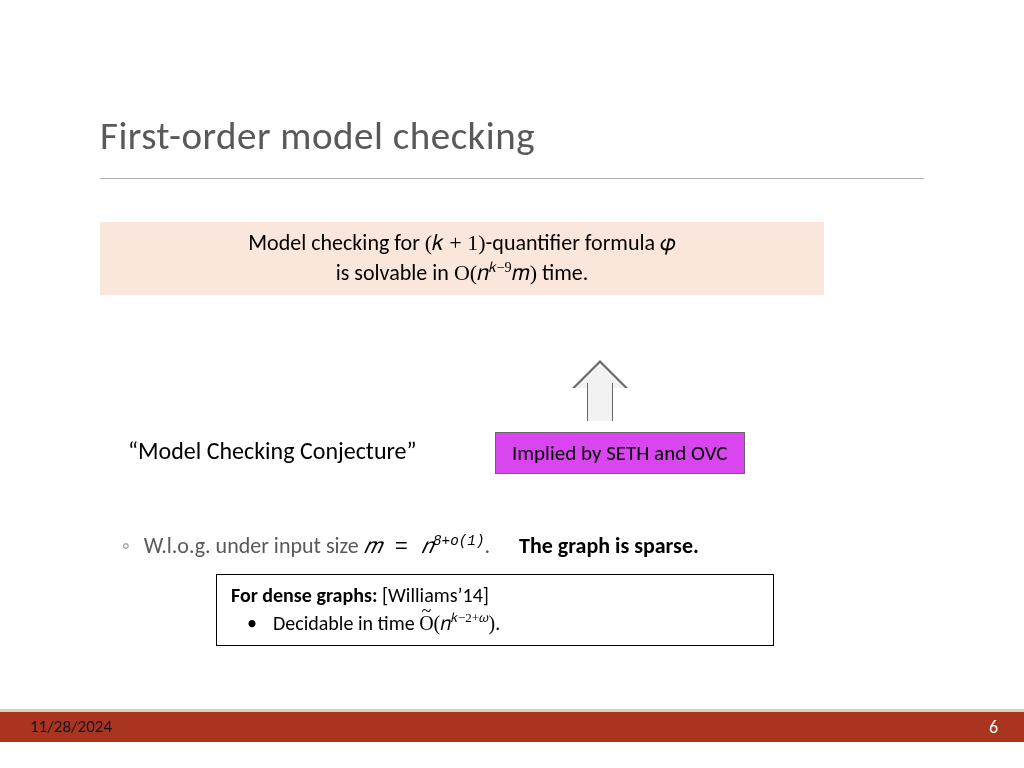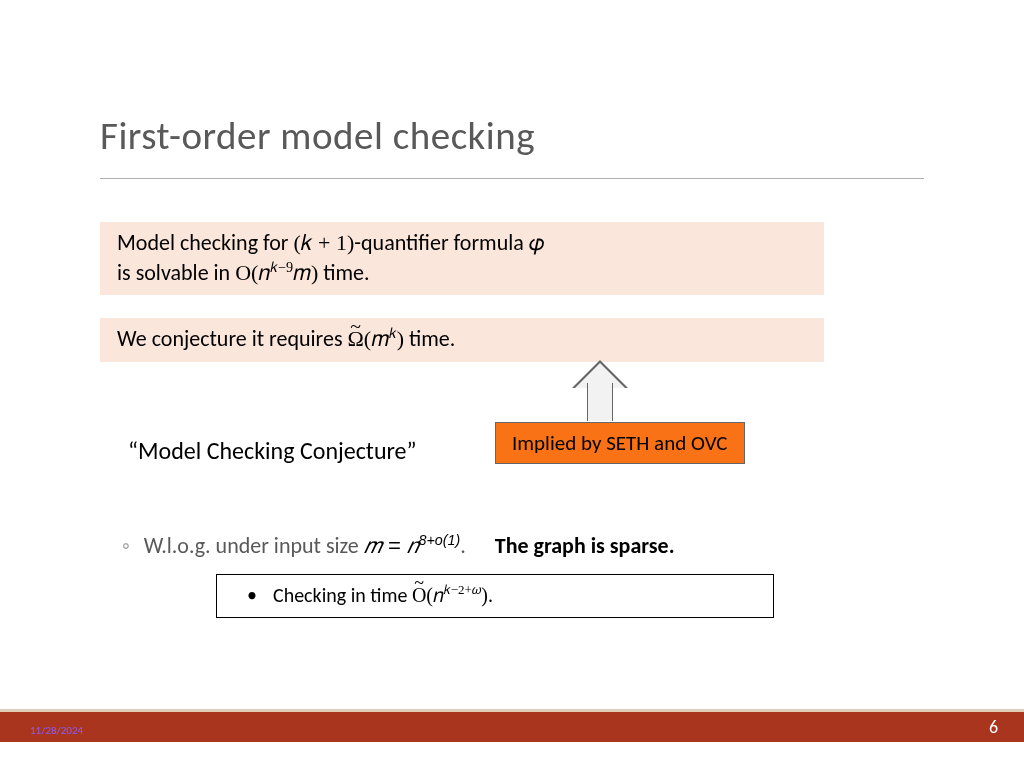--- a/index.html
+++ b/index.html
@@ -1,76 +1,74 @@
 <!DOCTYPE html>
 <html><head>
 <meta charset="utf-8">
 <style>
   * { margin: 0; padding: 0; box-sizing: border-box; }
   html, body { width: 1024px; height: 768px; font-family: "Segoe UI", "Calibri", Arial, sans-serif; background: #fff; overflow: hidden; }
   .slide { position: relative; width: 1024px; height: 768px; }
   .title { position: absolute; left: 100px; top: 112px; font-size: 39px; font-weight: 300; color: #595959; letter-spacing: 0.5px; }
   .title-rule { position: absolute; left: 100px; top: 178px; width: 824px; height: 0; border-top: 1px solid #b0b0b0; }
-  .band { position: absolute; left: 100px; width: 724px; background: #fbe6dc; text-align: left; color: #000; font-size: 22px; padding: 6px 17px 8px; line-height: 1.35; }
+  .band { position: absolute; left: 100px; width: 724px; background: #fbe6dc; text-align: center; color: #000; font-size: 22px; padding: 6px 17px 8px; line-height: 1.35; }
   .band1 { top: 222px; }
   .band2 { top: 318px; }
   .mcc { position: absolute; left: 128px; top: 436px; font-size: 24px; color: #000; }
-  .callout { position: absolute; left: 495px; top: 422px; border: 1.5px solid #666; background: #f97316; font-size: 21px; padding: 7px 16px; color: #000; }
+  .callout { position: absolute; left: 495px; top: 432px; border: 1.5px solid #666; background: #d946ef; font-size: 21px; padding: 7px 16px; color: #000; }
   .arrow-shaft { position: absolute; left: 587px; top: 383px; width: 26px; height: 38px; background: #f2f2f2; border-left: 1.5px solid #666; border-right: 1.5px solid #666; }
   .arrow-head { position: absolute; left: 572px; top: 360px; width: 0; height: 0; border-left: 28px solid transparent; border-right: 28px solid transparent; border-bottom: 28px solid #666; }
   .arrow-head::after { content: ""; position: absolute; left: -25px; top: 3px; width: 0; height: 0; border-left: 25px solid transparent; border-right: 25px solid transparent; border-bottom: 25px solid #f2f2f2; }
   .arrow-cover { position: absolute; left: 589px; top: 382px; width: 22px; height: 6px; background: #f2f2f2; }
   .bullet-row { position: absolute; left: 122px; top: 532px; font-size: 22px; color: #595959; }
   .bullet-row .circ { color: #a0a0a0; padding-right: 14px; }
-  .bullet-row .math { color: #000; font-family: Liberation Sans, sans-serif; font-style: italic; }
+  .bullet-row .math { color: #000; font-family: Liberation Mono, monospace; font-style: italic; }
   .bullet-row strong { color: #000; font-weight: 700; margin-left: 24px; }
   .box { position: absolute; left: 216px; top: 574px; width: 558px; border: 1.5px solid #000; padding: 6px 14px 8px; font-size: 20px; color: #000; line-height: 1.4; }
   .box ul { list-style: none; margin-left: 6px; }
   .box li::before { content: "•"; padding: 0 16px 0 10px; }
   .footer { position: absolute; left: 0; bottom: 26px; width: 1024px; height: 30px; background: #a9351f; }
   .footer-border { position: absolute; left: 0; bottom: 56px; width: 1024px; height: 3px; background: #dfcfb8; }
-  .date { position: absolute; left: 30px; bottom: 31px; font-size: 11px; color: #8b5cf6; }
+  .date { position: absolute; left: 30px; bottom: 31px; font-size: 17px; color: #0f172a; }
   .pagenum { position: absolute; right: 26px; bottom: 30px; font-size: 18px; color: #fff; }
   .math { font-family: "Cambria Math","Times New Roman",serif; }
   .rm { font-style: normal; }
   sup { font-size: 0.65em; vertical-align: super; line-height: 0; }
   .tilde { position: relative; display: inline-block; }
   .tilde::before { content: "~"; position: absolute; left: 50%; top: -0.55em; transform: translateX(-50%); font-size: 0.9em; }
 </style>
 </head>
 <body>
 
 <div class="slide">
 
   <div class="title">First-order model checking</div>
   <div class="title-rule"></div>
 
   <div class="band band1">
     <span>Model checking for </span><span class="math">(𝑘 + 1)</span><span>-quantifier formula </span><span class="math">𝜑</span><br>
     <span>is solvable in </span><span class="math rm">O(𝑛</span><sup class="math">𝑘−9</sup><span class="math">𝑚)</span><span> time.</span>
   </div>
 
-  <div class="band band2">
-    <span>We conjecture it requires </span><span class="math rm tilde">Ω</span><span class="math">(𝑚</span><sup class="math">𝑘</sup><span class="math">)</span><span> time.</span>
-  </div>
 
   <div class="arrow-head"></div>
   <div class="arrow-shaft"></div>
   <div class="arrow-cover"></div>
 
   <div class="mcc">“Model Checking Conjecture”</div>
   <div class="callout">Implied by SETH and OVC</div>
 
   <div class="bullet-row">
     <span class="circ">◦</span><span>W.l.o.g. under input size </span><span class="math">𝑚 =  𝑛</span><sup class="math rm">8+o(1)</sup><span>. </span><strong>The graph is sparse.</strong>
   </div>
 
   <div class="box">
+    <div><strong>For dense graphs:</strong><span> [Williams’14]</span></div>
     <ul>
-      <li><span>Checking in time </span><span class="math rm tilde">O</span><span class="math">(𝑛</span><sup class="math">𝑘−2+𝜔</sup><span class="math rm">).</span></li>
+      <li><span>Decidable in time </span><span class="math rm tilde">O</span><span class="math">(𝑛</span><sup class="math">𝑘−2+𝜔</sup><span class="math rm">).</span></li>
     </ul>
   </div>
 
   <div class="footer-border"></div>
   <div class="footer"></div>
   <div class="date">11/28/2024</div>
   <div class="pagenum">6</div>
 
 </div>
 

